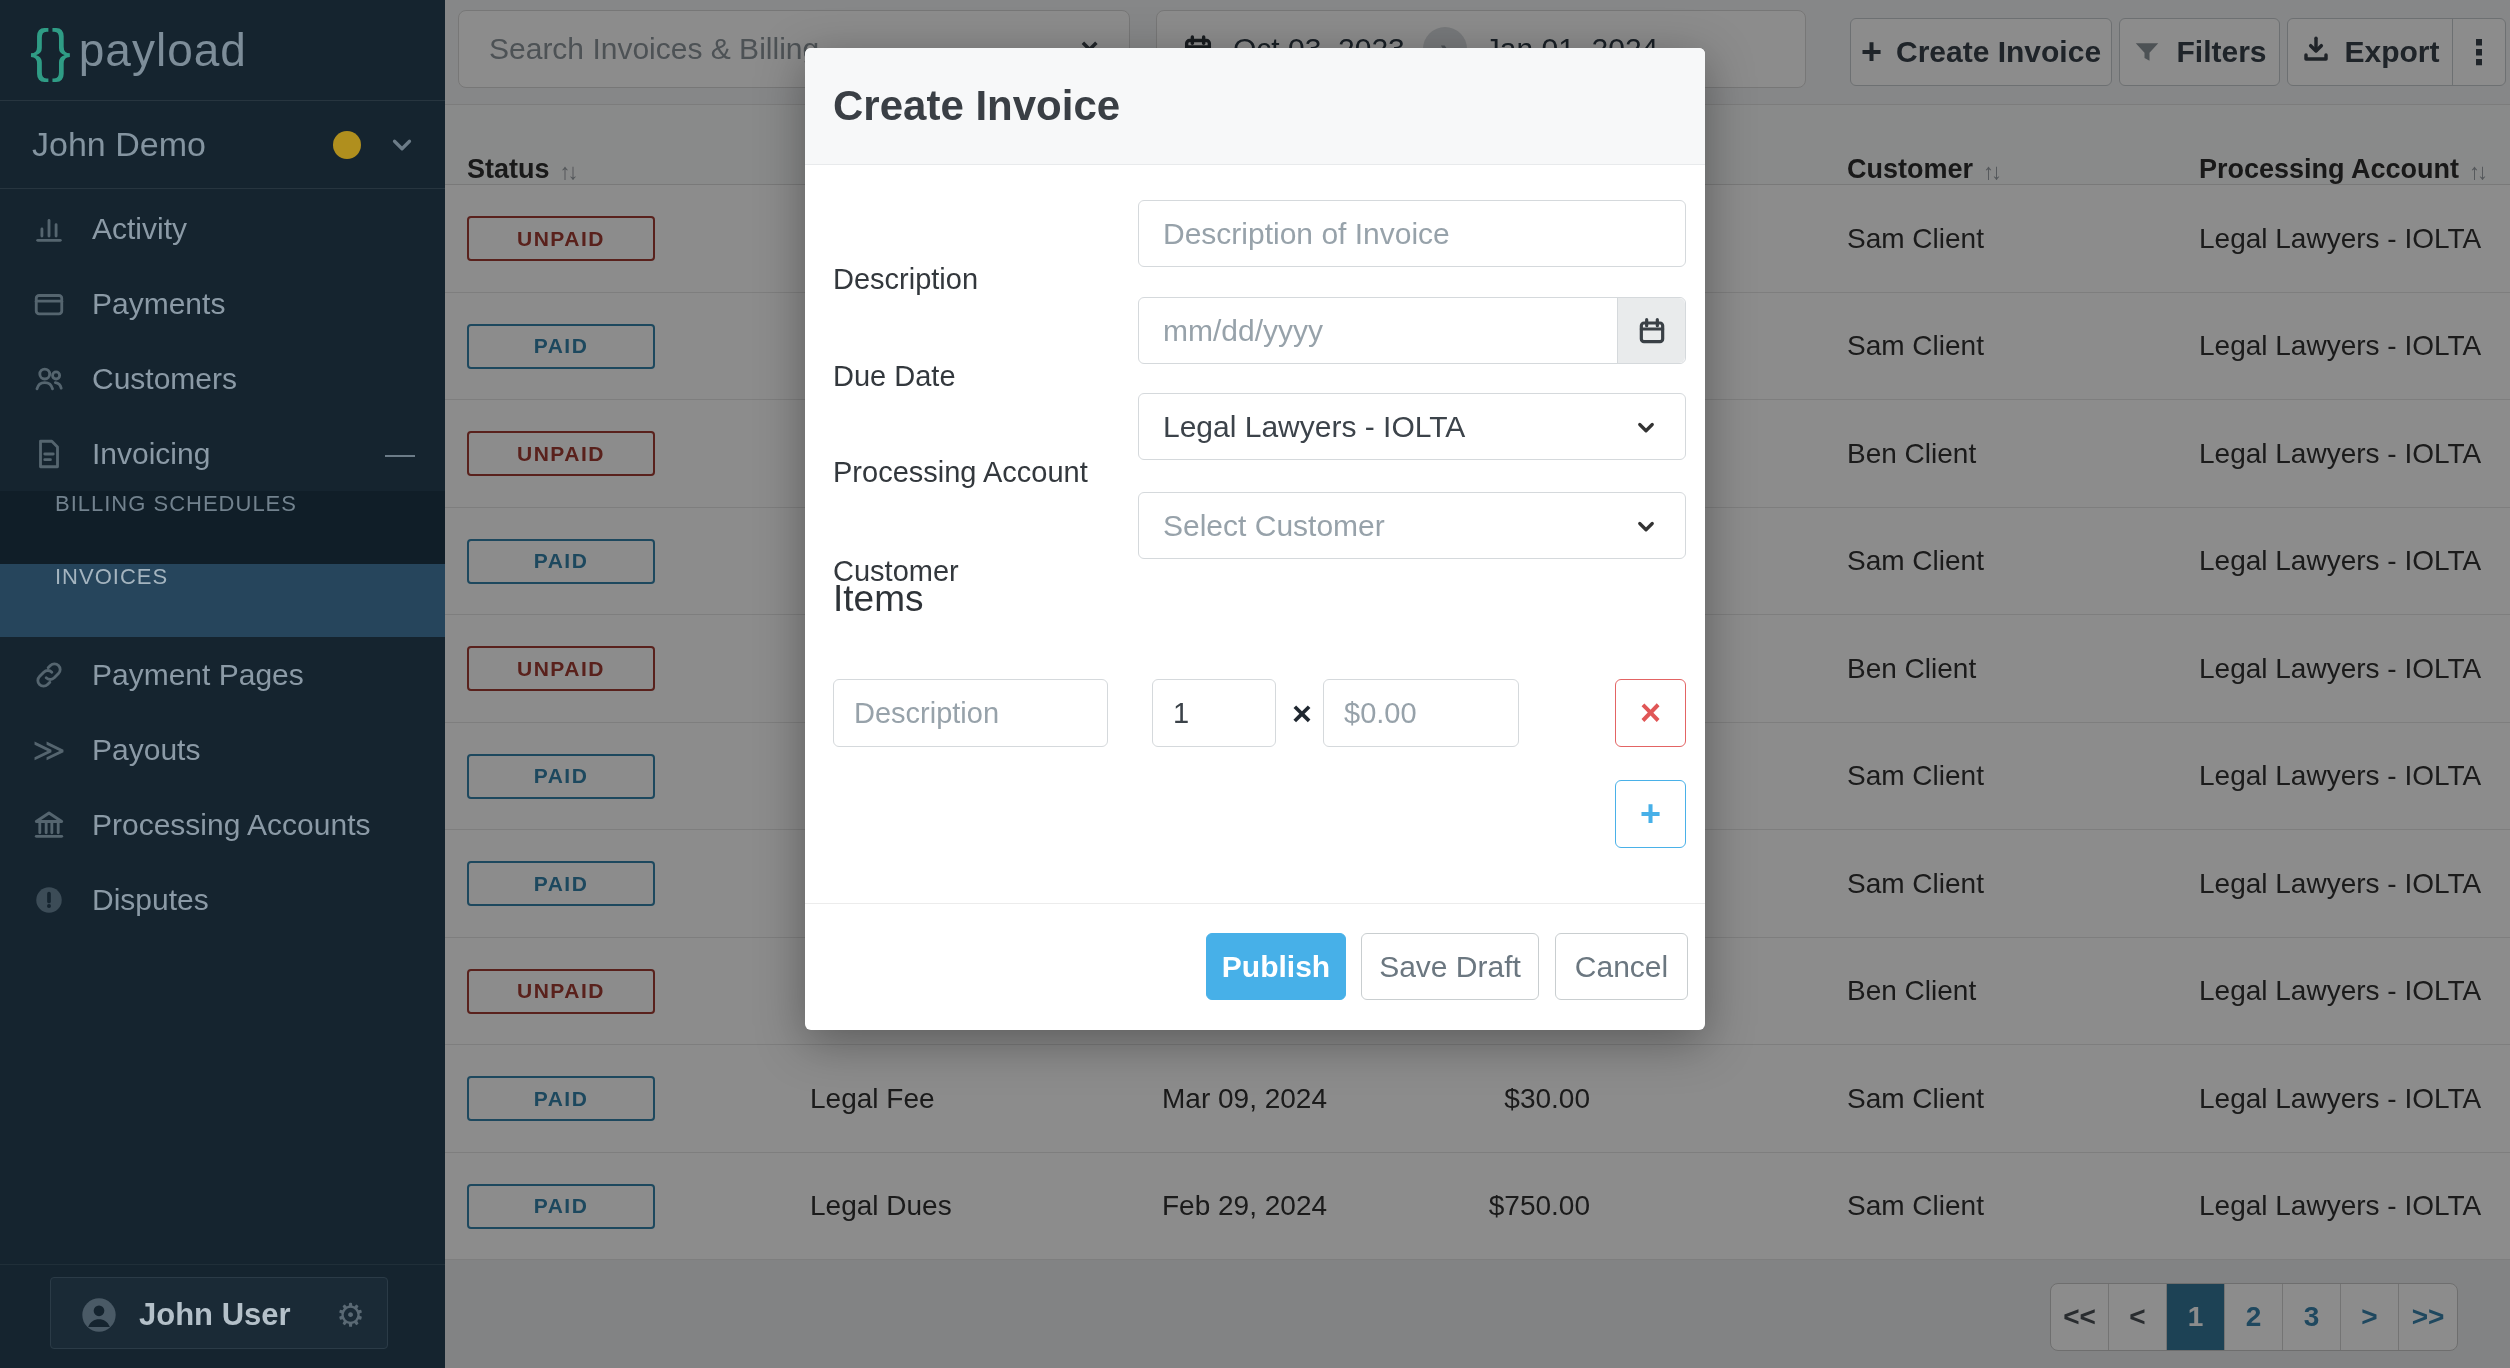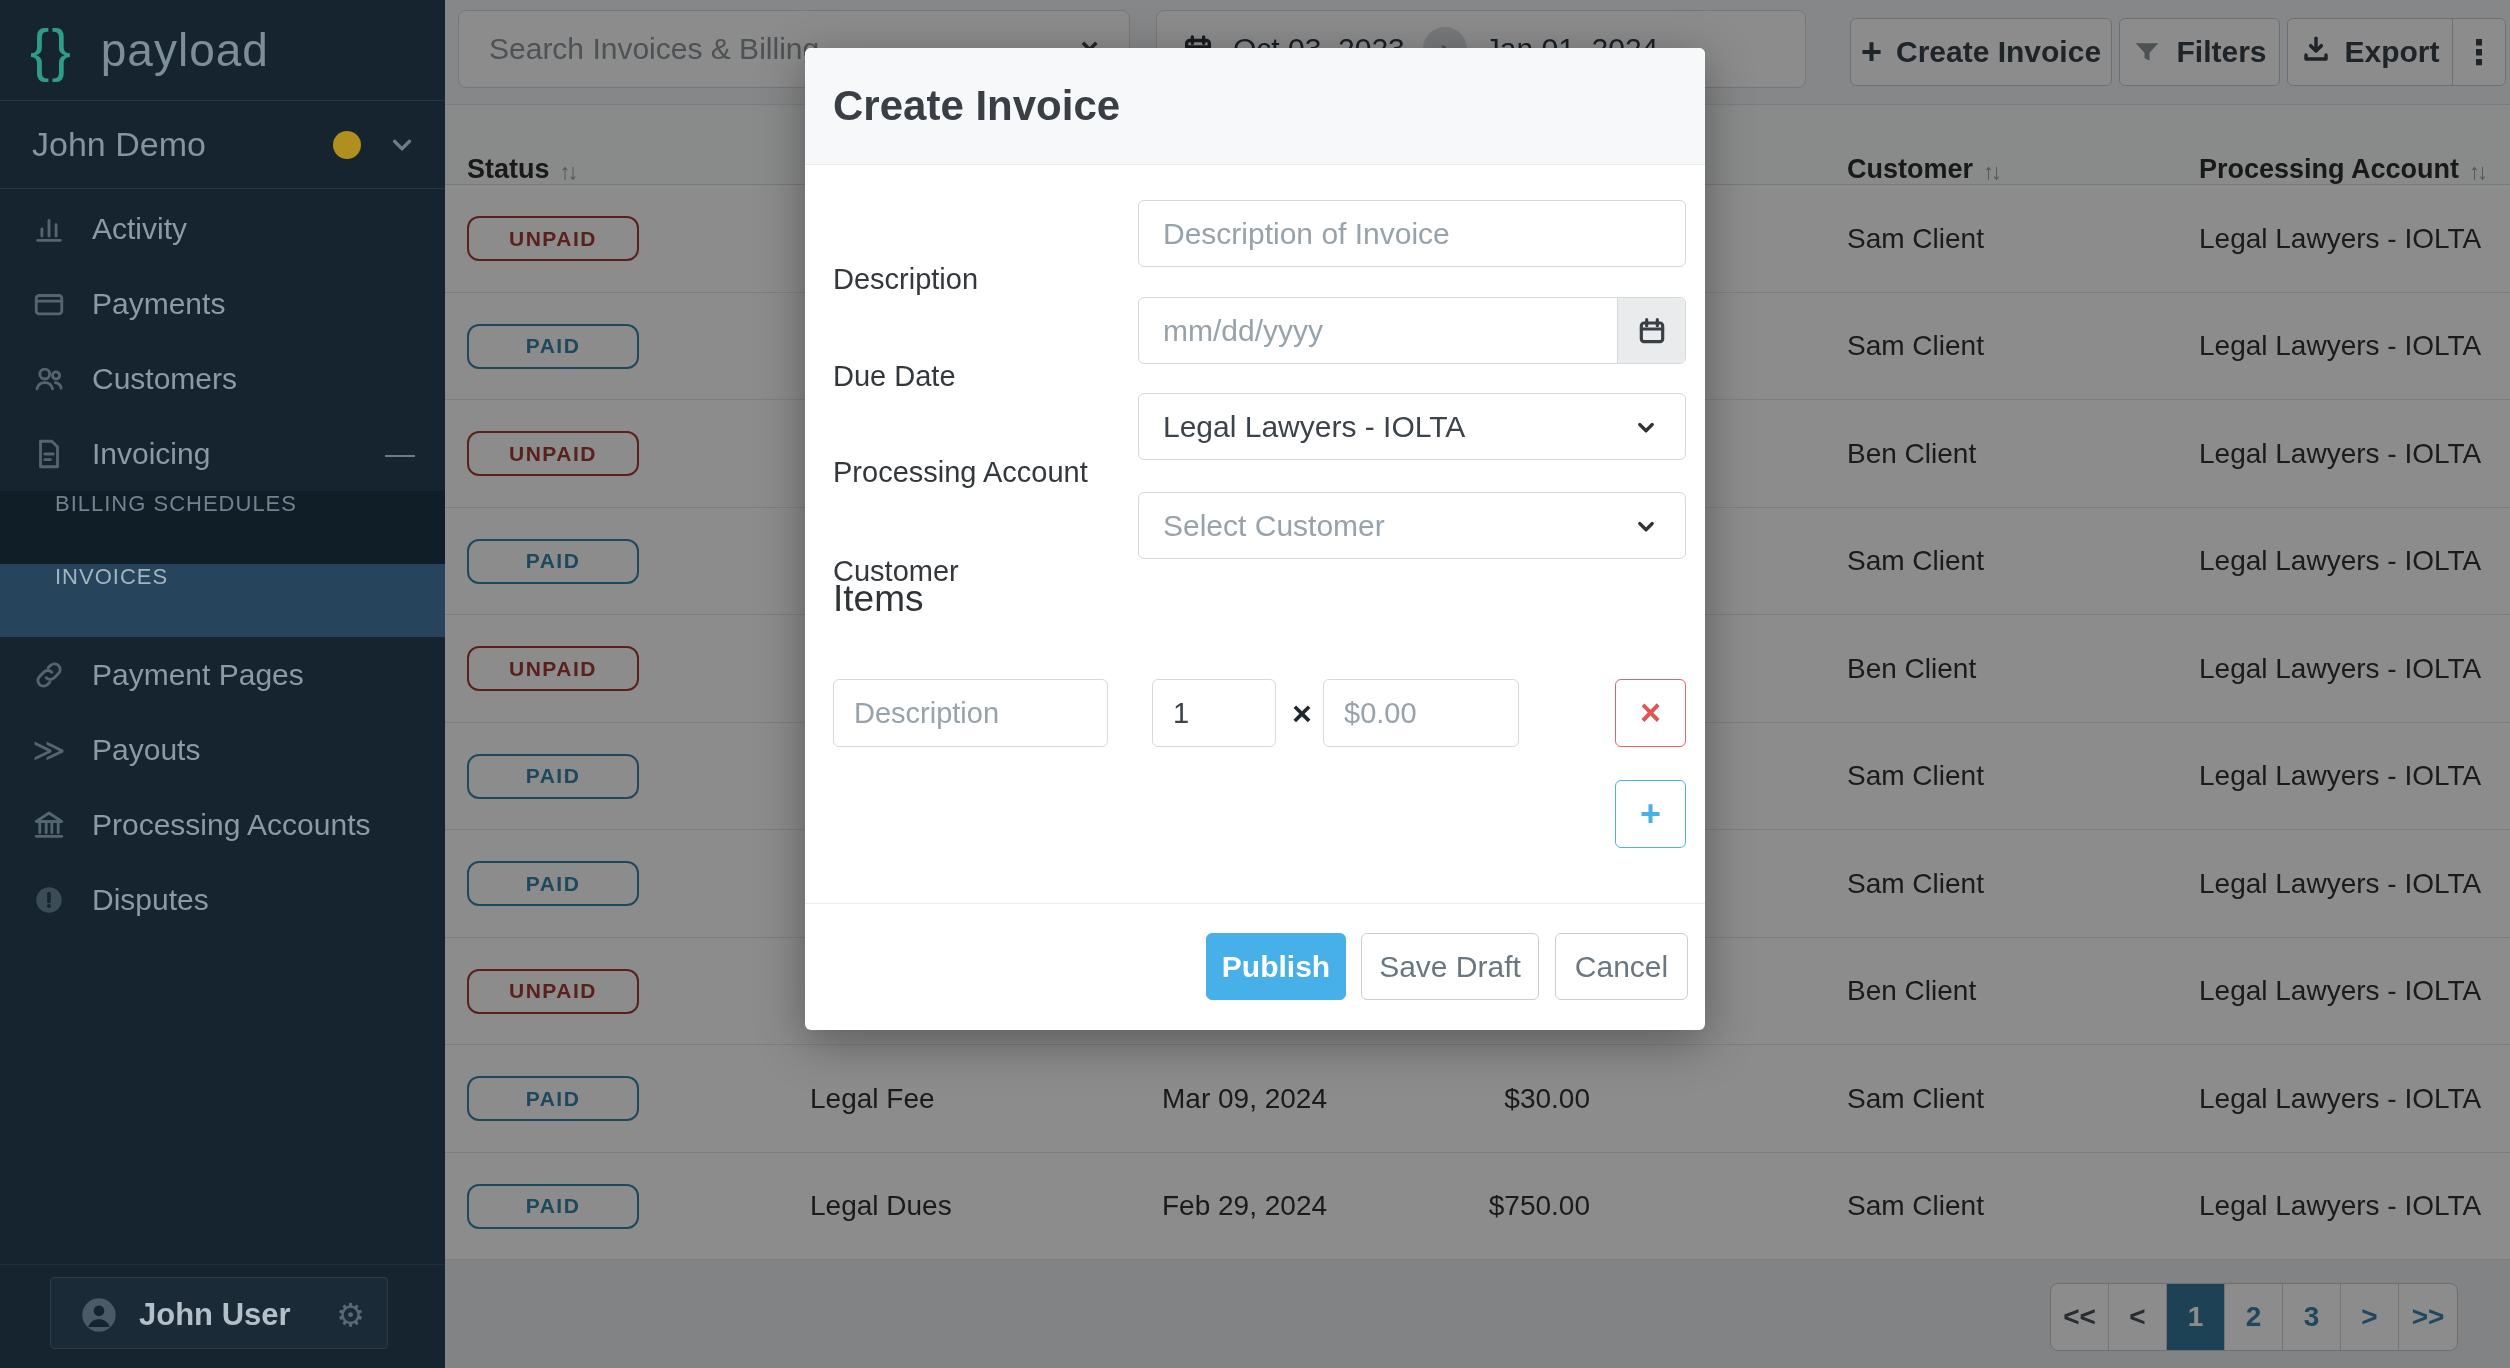--- a/index.html
+++ b/index.html
@@ -4,21 +4,21 @@
 <style>
   * { margin:0; padding:0; box-sizing:border-box; }
   html,body { width:2510px; height:1368px; }
   body { font-family:"Liberation Sans","DejaVu Sans",sans-serif; }
   .screen { position:relative; width:2510px; height:1368px; overflow:hidden; background:#f5f6f7; }
 
   
   .sidebar { position:absolute; left:0; top:0; width:445px; height:1368px; background:#15242f; z-index:60; }
   .logo-row { height:101px; display:flex; align-items:center; padding-left:30px; border-bottom:1px solid rgba(255,255,255,.08); }
   .braces { font-size:58px; font-weight:400; color:#2f9c85; letter-spacing:2px; line-height:1; }
-  .brand { font-size:46px; color:#7d8d99; margin-left:28px; letter-spacing:1px; }
+  .brand { font-size:46px; color:#7d8d99; margin-left:6px; letter-spacing:1px; }
   .workspace-row { height:88px; display:flex; align-items:center; padding:0 28px 0 32px; border-bottom:1px solid rgba(255,255,255,.08); }
   .workspace-name { font-size:34px; color:#8494a0; flex:1; }
   .env-dot { width:28px; height:28px; border-radius:50%; background:#b08f1e; margin-right:26px; }
   .nav { padding-top:2px; }
   .nav-item { height:75px; display:flex; align-items:center; padding:0 30px 0 32px; color:#8b9aa6; font-size:30px; cursor:pointer; }
   .nav-item .nicon { width:34px; height:34px; margin-right:26px; color:#55656f; flex:none; display:flex; align-items:center; justify-content:center; }
   .nav-item .nicon svg { width:34px; height:34px; stroke:#55656f; fill:none; stroke-width:2; stroke-linecap:round; stroke-linejoin:round; }
   .nav-item .spacer { flex:1; }
   .collapse-minus { color:#6c7c88; font-size:30px; }
   .glyph-icon { font-size:32px; color:#55656f; line-height:1; }
@@ -57,21 +57,21 @@
   .th { position:absolute; top:0; height:80px; display:flex; align-items:flex-end; gap:10px; font-size:27px; font-weight:700; color:#2e2e2e; }
   .sort { font-size:22px; color:#9aa0a6; letter-spacing:-3px; }
   .trow { position:relative; height:107.5px; background:#fff; border-bottom:1px solid #e5e5e5; }
   .cell { position:absolute; top:0; height:107.5px; display:flex; align-items:center; font-size:28px; color:#323232; }
   .c-badge { left:22px; }
   .c-desc { left:365px; }
   .c-date { left:717px; }
   .c-amt { left:925px; width:220px; justify-content:flex-end; }
   .c-cust { left:1402px; }
   .c-acct { left:1754px; }
-  .badge { width:172px; height:45px; border:2px solid #999; border-radius:12px; display:flex; align-items:center; justify-content:center; font-size:21px; font-weight:700; letter-spacing:1.5px; background:transparent; }
+  .badge { width:188px; height:45px; border:2px solid #999; border-radius:4px; display:flex; align-items:center; justify-content:center; font-size:21px; font-weight:700; letter-spacing:1.5px; background:transparent; }
   .badge.unpaid { color:#a33c33; border-color:#a33c33; }
   .badge.paid { color:#3684ab; border-color:#3684ab; }
 
   .footerbar { position:relative; height:108px; background:#edeff0; }
   .pager { position:absolute; right:52px; top:23px; height:68px; display:flex; background:#fff; border:1px solid #c9c9c9; border-radius:8px; overflow:hidden; }
   .page-btn { width:58px; display:flex; align-items:center; justify-content:center; font-size:28px; font-weight:700; color:#3a84ad; border-right:1px solid #d4d4d4; cursor:pointer; }
   .page-btn:last-child { border-right:none; }
   .page-btn.nav-ends { color:#4b5157; }
   .page-btn.active { background:#35799c; color:#fff; }
 

